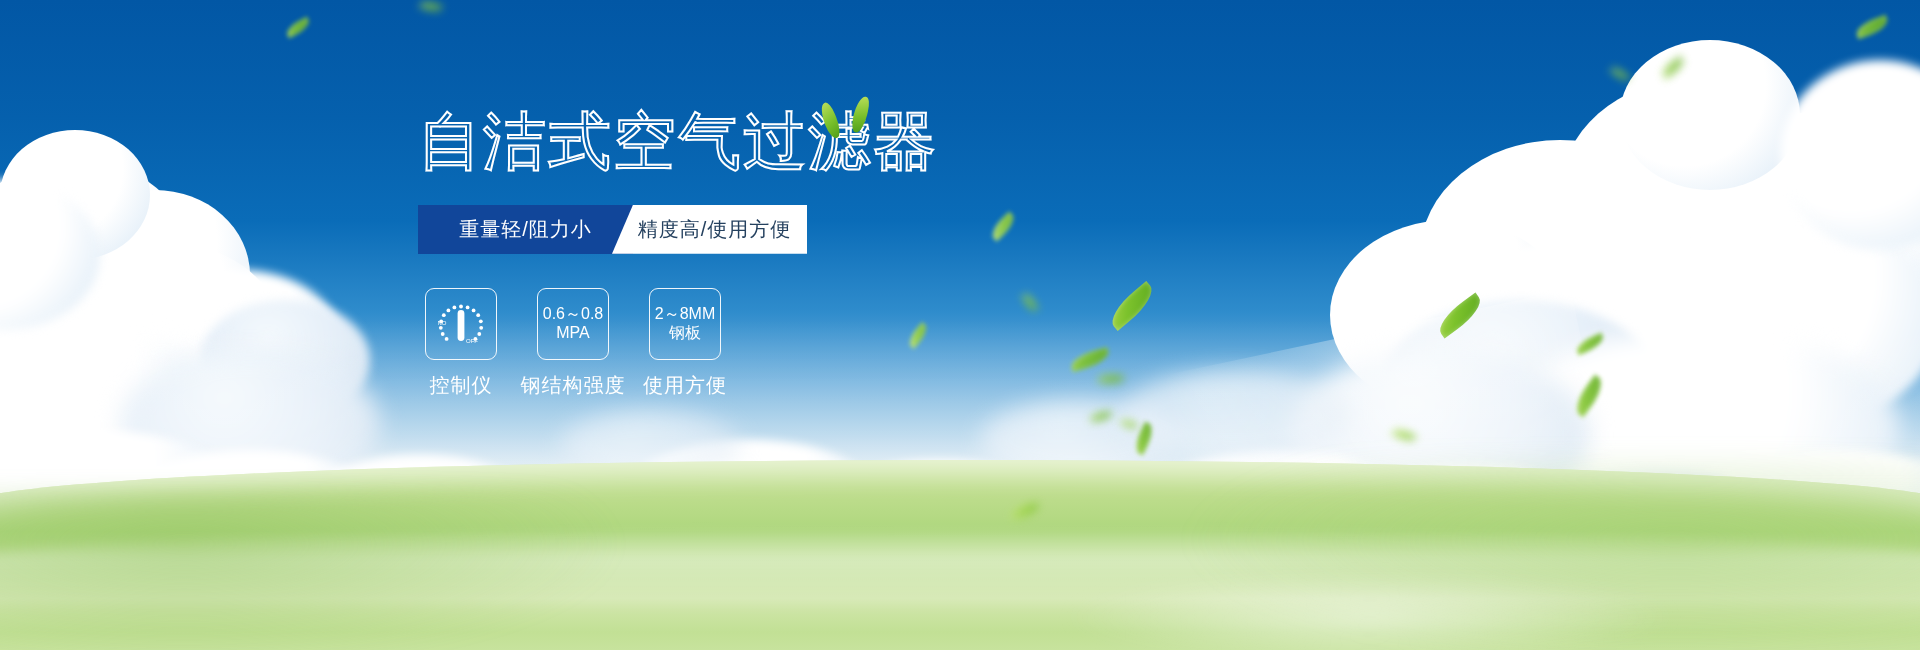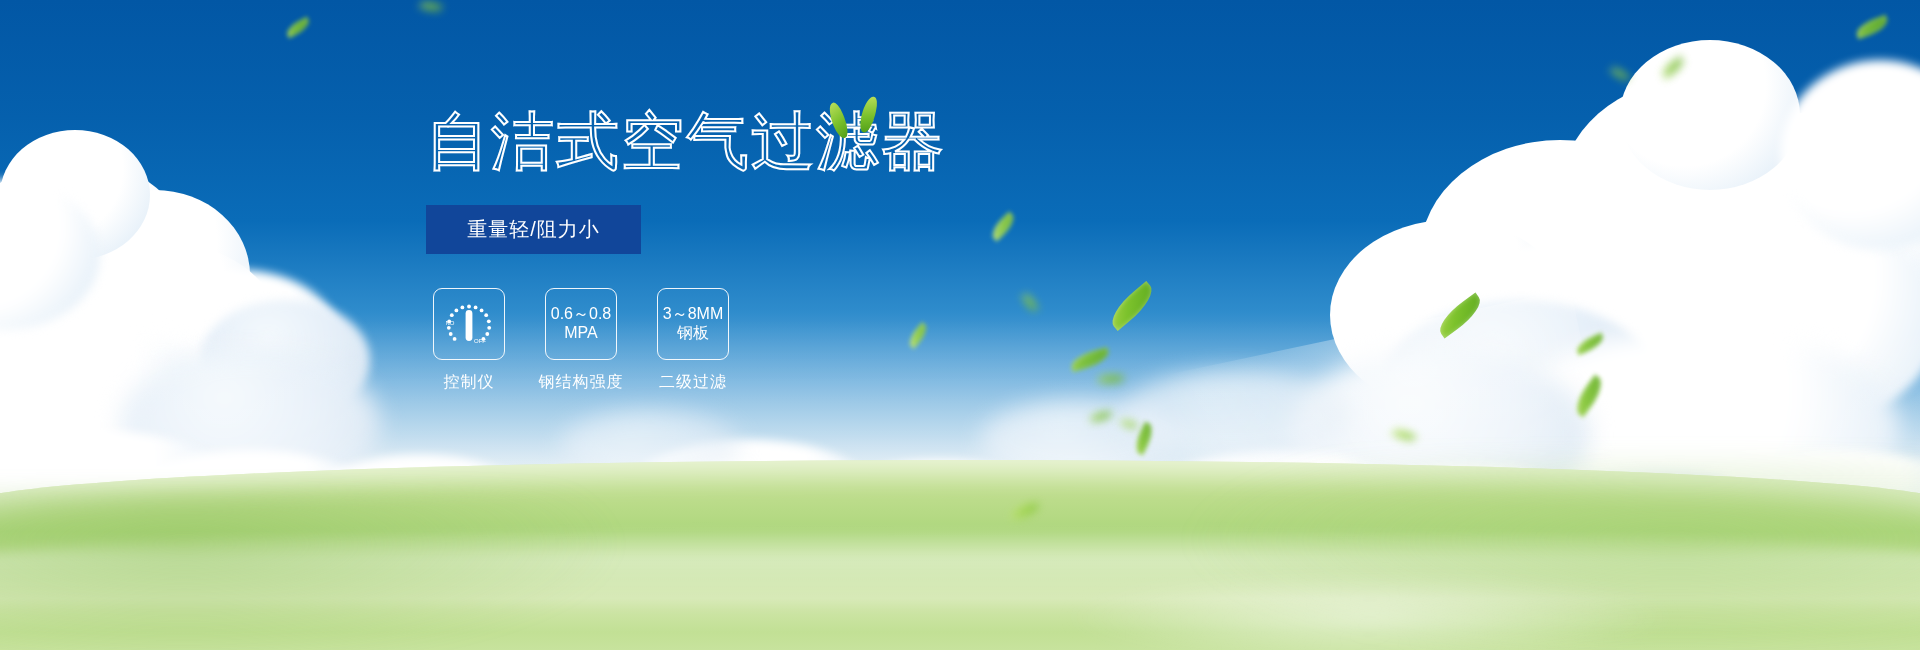--- a/index.html
+++ b/index.html
@@ -120,21 +120,20 @@
   .leaf.blurry { filter: blur(2.2px); opacity: .9; }
   .leaf.veryblurry { filter: blur(4.5px); opacity: .78; }
   .leaf.pale { background: linear-gradient(135deg, #cbe87a 0%, #97d23d 50%, #71b726 100%); }
 
   
   .content {
     position: absolute;
     left: 418px;
     top: 108px;
     width: 700px;
-    margin-left: 8px;
   }
   .title {
     font-size: 63px;
     line-height: 1.06;
     letter-spacing: 2px;
     color: transparent;
     -webkit-text-stroke: 2px #ffffff;
     font-weight: 400;
     white-space: nowrap;
     margin: 0;
@@ -199,21 +198,21 @@
     text-align: center;
     color: #ffffff;
     font-size: 16px;
     line-height: 1.18;
     box-sizing: border-box;
     white-space: pre-line;
   }
   .feature-caption {
     margin-top: 12px;
     color: #ffffff;
-    font-size: 16px;
+    font-size: 20px;
     letter-spacing: 1px;
     white-space: nowrap;
   }
   .feature-box svg { display: block; }
 </style>
 </head>
 <body>
 
 <div id="banner">
 
@@ -302,20 +301,23 @@
 
     <h1 class="title">自洁式空气过滤器</h1>
     <div class="title-leaves">
       <div class="title-leaf" style="left:6px; top:8px; transform:rotate(-22deg);"></div>
       <div class="title-leaf" style="left:36px; top:2px; transform:rotate(14deg);"></div>
     </div>
 
     <div class="tags">
       <div class="tag-left">
         <span>重量轻/阻力小</span>
+      </div>
+      <div class="tag-right">
+        <span>精度高/使用方便</span>
       </div>
     </div>
 
     <div class="features">
 
       <div class="feature">
         <div class="feature-box">
           <svg width="56" height="56" viewBox="0 0 56 56">
             <g fill="#ffffff">
               <circle cx="28" cy="10.5" r="1.9"></circle>
@@ -343,21 +345,21 @@
       </div>
 
       <div class="feature">
         <div class="feature-box">0.6～0.8
 MPA</div>
         <div class="feature-caption">钢结构强度</div>
       </div>
 
 
       <div class="feature">
-        <div class="feature-box">3～8MM
+        <div class="feature-box">2～8MM
 钢板</div>
-        <div class="feature-caption">二级过滤</div>
+        <div class="feature-caption">使用方便</div>
       </div>
 
 
     </div>
   </div>
 </div>
 
 </body></html>

